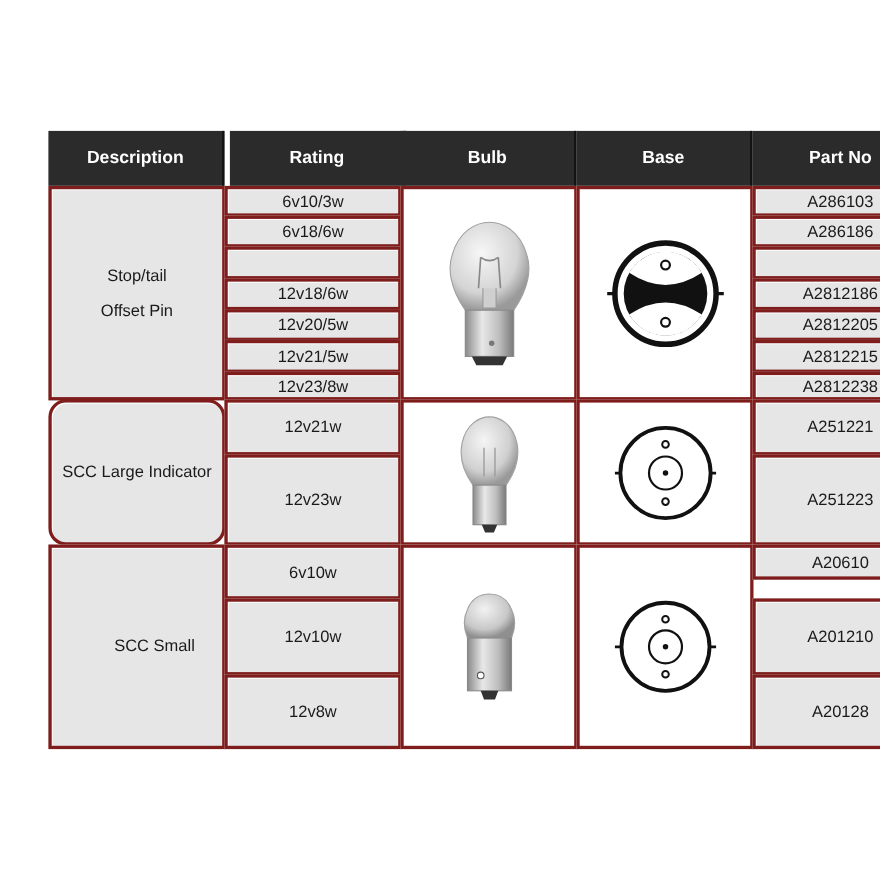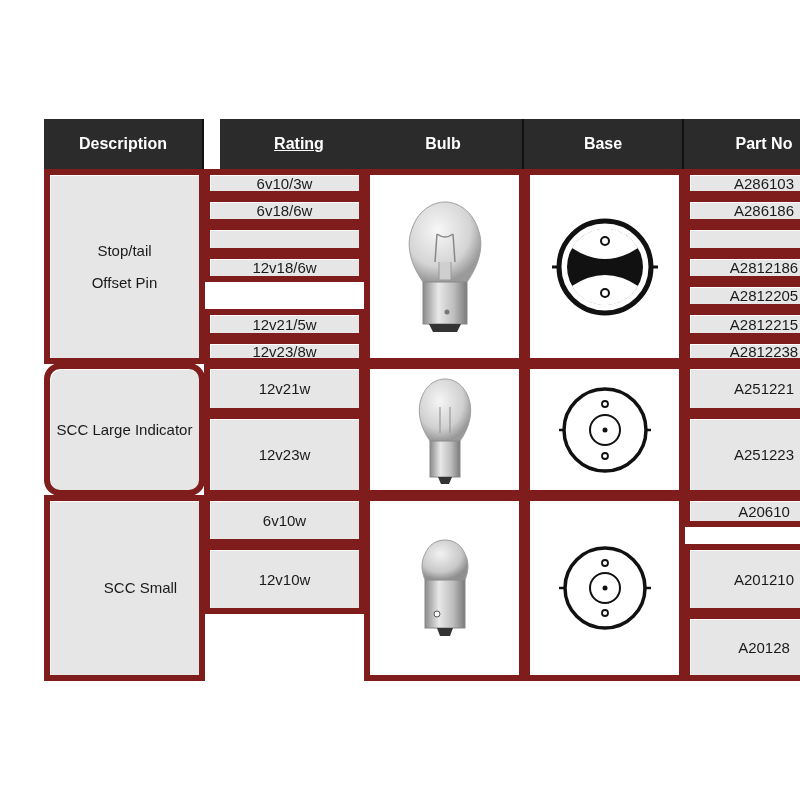--- a/index.html
+++ b/index.html
@@ -3,44 +3,45 @@
 <meta charset="utf-8">
 <style>
   html, body { margin:0; padding:0; background:#ffffff; }
   body { width:800px; height:800px; position:relative; overflow:hidden;
          font-family:"Liberation Sans", sans-serif; color:#1a1a1a; }
   .tbl { position:absolute; left:0; top:119px; width:800px; height:562px;margin-left:44px; }
   .hdr { position:absolute; top:0; height:50px; background:#2b2b2b; color:#ffffff;
          font-weight:bold; font-size:16px; display:flex; align-items:center; justify-content:center;
          border-right:2px solid #111; box-sizing:border-box; }
   .cell { position:absolute; box-sizing:border-box; display:flex; align-items:center; justify-content:center;
-          font-size:15px; background:#e6e6e6; border:6px solid #7f1d1d; box-shadow: inset 1px 1px 0 #ffffff; }
+          font-size:15px; background:#e6e6e6; border:3px solid #7f1d1d; box-shadow: inset 1px 1px 0 #ffffff; }
   .white { background:#ffffff; box-shadow:none; }
   .desc { flex-direction:column; line-height:32px;text-align:right; }
   svg { display:block; }
 </style>
 </head>
 <body>
 
 <div class="tbl">
 
   <div class="hdr" style="left:0;width:160px;">Description</div>
-  <div class="hdr" style="left:176px;width:160px;text-decoration:underline;">Rating</div>
+  <div class="hdr" style="left:165px;width:160px;">Rating</div>
   <div class="hdr" style="left:320px;width:160px;">Bulb</div>
   <div class="hdr" style="left:480px;width:160px;">Base</div>
   <div class="hdr" style="left:640px;width:160px;border-right:none;">Part No</div>
 
   <div class="cell desc" style="left:0;top:50px;width:161px;height:195px;">
     <span>Stop/tail</span>
     <span>Offset Pin</span>
   </div>
   <div class="cell" style="left:160px;top:50px;width:161px;height:28px;">6v10/3w</div>
   <div class="cell" style="left:160px;top:77px;width:161px;height:29px;">6v18/6w</div>
   <div class="cell" style="left:160px;top:105px;width:161px;height:30px;"></div>
   <div class="cell" style="left:160px;top:134px;width:161px;height:29px;">12v18/6w</div>
+  <div class="cell" style="left:160px;top:162px;width:161px;height:29px;">12v20/5w</div>
   <div class="cell" style="left:160px;top:190px;width:161px;height:30px;text-align:center;">12v21/5w</div>
   <div class="cell" style="left:160px;top:219px;width:161px;height:26px;">12v23/8w</div>
 
   <div class="cell white" style="left:320px;top:50px;width:161px;height:195px;">
     <svg width="80" height="150" viewBox="0 0 80 150">
       <defs>
         <radialGradient id="g1" cx="40%" cy="35%" r="65%">
           <stop offset="0" stop-color="#f7f7f7"></stop>
             <stop offset="0.7" stop-color="#d4d4d4"></stop>
             <stop offset="1" stop-color="#9a9a9a"></stop>
@@ -120,20 +121,21 @@
     </svg>
   </div>
   <div class="cell" style="left:640px;top:244px;width:160px;height:51px;">A251221</div>
   <div class="cell" style="left:640px;top:294px;width:160px;height:83px;">A251223</div>
 
   <div class="cell desc" style="left:0;top:376px;width:161px;height:186px;padding-left:32px;">
     <span>SCC Small</span>
   </div>
   <div class="cell" style="left:160px;top:376px;width:161px;height:50px;">6v10w</div>
   <div class="cell" style="left:160px;top:425px;width:161px;height:70px;">12v10w</div>
+  <div class="cell" style="left:160px;top:494px;width:161px;height:68px;">12v8w</div>
 
   <div class="cell white" style="left:320px;top:376px;width:161px;height:186px;">
     <svg width="60" height="108" viewBox="0 0 60 108">
       <defs>
         <radialGradient id="g3" cx="40%" cy="35%" r="65%">
           <stop offset="0" stop-color="#f2f2f2"></stop>
             <stop offset="0.7" stop-color="#c8c8c8"></stop>
             <stop offset="1" stop-color="#8f8f8f"></stop>
         </radialGradient>
         <linearGradient id="m3" x1="0" x2="1">

